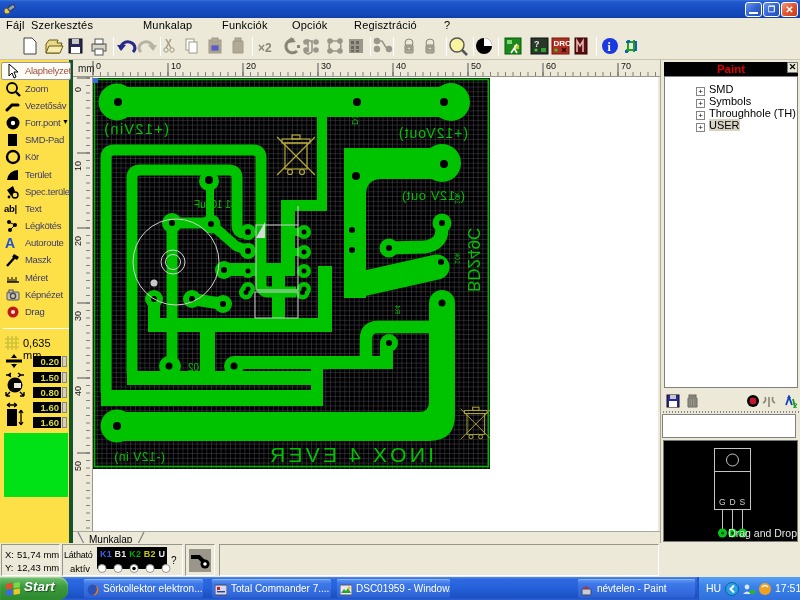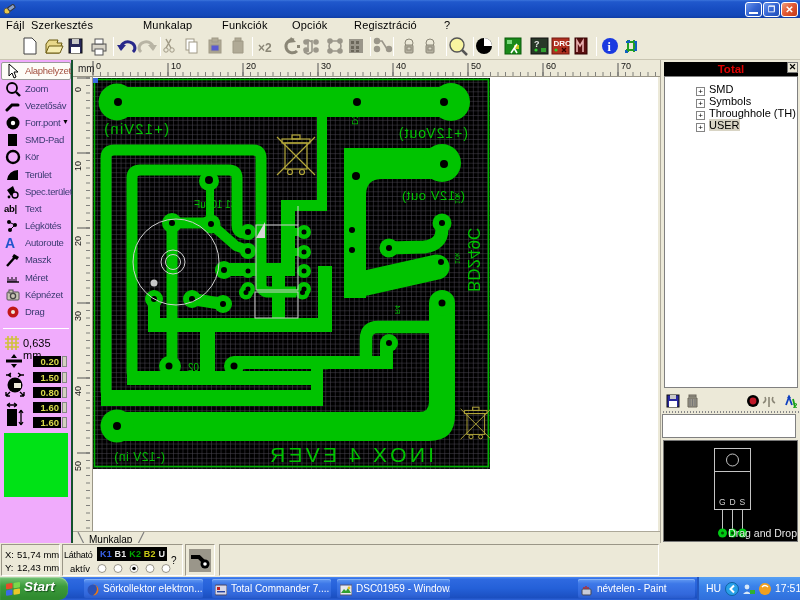--- a/index.html
+++ b/index.html
@@ -11,21 +11,21 @@
 .capbtn{position:absolute;top:2px;width:17px;height:15px;border-radius:3px;border:1px solid #fff;color:#fff;font-size:10px;font-weight:bold;text-align:center;line-height:13px;}
 .capblue{background:linear-gradient(135deg,#6a96ec 0%,#3464d2 50%,#2250b8 100%);}
 .capred{background:linear-gradient(135deg,#f0a080 0%,#e25a35 45%,#c43a18 100%);}
 
 #menu{left:0;top:18px;width:800px;height:15px;background:#ECE9D8;font-size:11px;letter-spacing:0.2px;color:#000;padding-left:48px;}
 #menu span{position:absolute;top:1px;}
 
 #tbar{left:0;top:33px;width:800px;height:27px;background:#ECE9D8;border-bottom:1px solid #c9c5b2;}
 .tsep{position:absolute;top:4px;width:1px;height:19px;background:#aca899;border-right:1px solid #fff;}
 
-#lpan{left:0;top:60px;width:73px;height:483px;background:#f0abfc;border-right:2px solid #14532d;}
+#lpan{left:0;top:60px;width:73px;height:483px;background:#fde047;border-right:4px solid #14532d;}
 .tool{position:absolute;left:2px;width:71px;height:17px;font-size:9.5px;letter-spacing:-0.3px;color:#3a3a70;}
 .tool .lb{position:absolute;left:23px;top:2px;white-space:nowrap;}
 .tool .ic{position:absolute;left:3px;top:0px;width:17px;height:16px;}
 #selbtn{position:absolute;left:1px;width:70px;height:18px;background:#fdfcf7;border:1px solid #9a9a9a;border-radius:2px;}
 .fld{position:absolute;left:33px;width:28px;height:11px;background:#000;color:#d8d84a;font-size:9.5px;font-weight:bold;text-align:right;line-height:11px;padding-right:2px;}
 .spin{position:absolute;left:62px;width:5px;height:11px;background:#d4d0c0;border:1px solid #888;}
 
 #rtop{left:73px;top:60px;width:587px;height:17px;background:#ECE9D8;border-bottom:1px solid #9a9687;font-size:9px;color:#222;}
 #rleft{left:73px;top:77px;width:20px;height:454px;background:#ECE9D8;border-right:1px solid #9a9687;font-size:9px;color:#222;}
 #page{left:93px;top:77px;width:565px;height:454px;background:#fff;}
@@ -535,21 +535,21 @@
 </svg>
 
 <div id="tabbar" class="abs">
       <svg class="abs" style="left:2px;top:0" width="80" height="17">
         <path d="M3 0 L10 14 H62 L69 0" fill="#ECE9D8" stroke="#808080" stroke-width="1.2"></path>
         <text x="14" y="11" font-size="10" fill="#000" font-family="Liberation Sans">Munkalap</text>
       </svg>
     </div>
 
 <div id="rpan" class="abs">
- <div id="makhead">Total</div>
+ <div id="makhead">Paint</div>
  <div id="makx">✕</div>
  <div id="tree">
   <div class="titem" style="top:6px"><span class="pbox">+</span>SMD</div>
   <div class="titem" style="top:18px"><span class="pbox">+</span>Symbols</div>
   <div class="titem" style="top:30px"><span class="pbox">+</span>Throughhole (TH)</div>
   <div class="titem" style="top:42px"><span class="pbox">+</span><span style="background:#d8d4c4">USER</span></div>
  </div>
  <svg class="abs" style="left:4px;top:333px" width="132" height="16">
   <g>
           <rect x="2" y="2" width="12" height="12" fill="#2828a0" stroke="#111"></rect>
@@ -605,21 +605,21 @@
 </div>
 
 <div id="sbar" class="abs">
  <div class="sbox" style="left:1px;width:59px"></div>
  <span class="abs" style="left:5px;top:6px;font-size:9.5px">X:</span>
       <span class="abs" style="left:17px;top:6px;font-size:9.5px">51,74 mm</span>
  <span class="abs" style="left:5px;top:19px;font-size:9.5px">Y:</span>
       <span class="abs" style="left:17px;top:19px;font-size:9.5px">12,43 mm</span>
  <div class="sbox" style="left:62px;width:121px"></div>
  <span class="abs" style="left:64px;top:7px;font-size:9px;letter-spacing:-0.2px">Látható</span>
- <div class="abs" style="left:97px;top:4px;width:70px;height:14px;background:#000;font-size:9px;font-weight:bold;line-height:14px;letter-spacing:0.2px">
+ <div class="abs" style="left:97px;top:4px;width:70px;height:22px;background:#000;font-size:9px;font-weight:bold;line-height:14px;letter-spacing:0.2px">
   <span style="color:#3a62e8;padding-left:3px">K1</span> <span style="color:#e8e8e8">B1</span> <span style="color:#00a800">K2</span> <span style="color:#c8c816">B2</span> <span style="color:#e8e8e8">U</span>
  </div>
  <span class="abs" style="left:70px;top:20px;font-size:9.5px">aktív</span>
  <svg class="abs" style="left:96px;top:20px" width="80" height="11">
   <g fill="#fff" stroke="#9a968a">
           <circle cx="6" cy="5.5" r="4"></circle>
           <circle cx="22" cy="5.5" r="4"></circle>
           <circle cx="38" cy="5.5" r="4"></circle>
           <circle cx="54" cy="5.5" r="4"></circle>
           <circle cx="70" cy="5.5" r="4"></circle>

